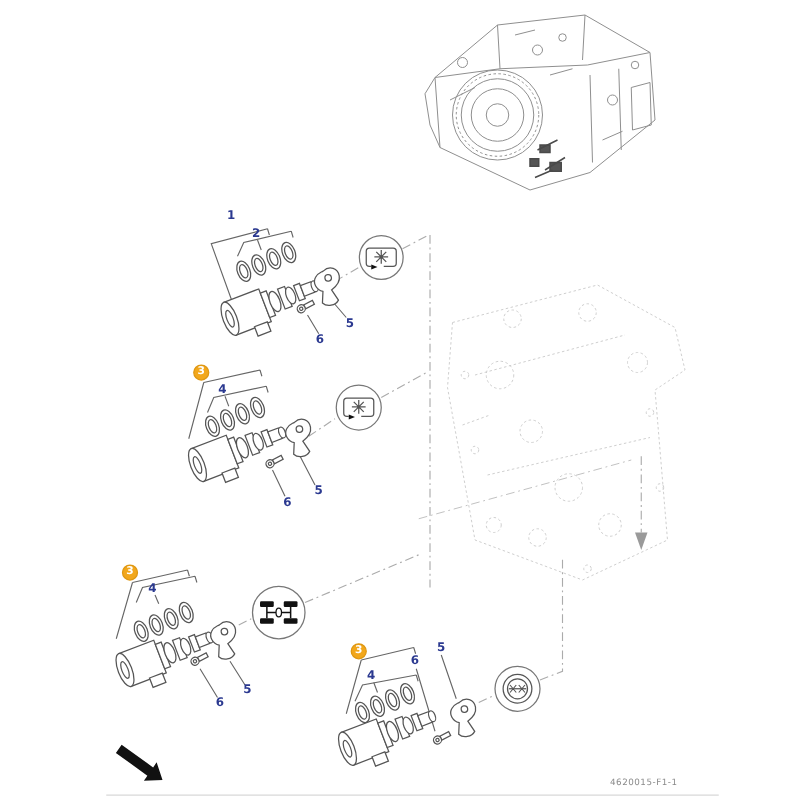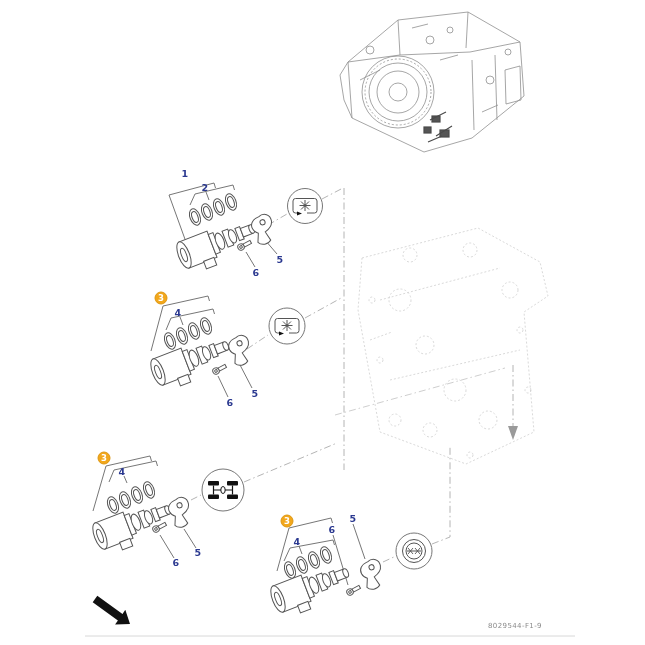--- a/index.html
+++ b/index.html
@@ -235,14 +235,14 @@
   <div class="badge" style="left:104px;top:458px">3</div>
   <span class="co" style="left:122px;top:471px">4</span>
   <span class="co" style="left:198px;top:552px">5</span>
   <span class="co" style="left:176px;top:562px">6</span>
 
   <div class="badge" style="left:287px;top:521px">3</div>
   <span class="co" style="left:297px;top:541px">4</span>
   <span class="co" style="left:353px;top:518px">5</span>
   <span class="co" style="left:332px;top:529px">6</span>
 
-  <span class="figcode">8029544-F1-9</span>
+  <span class="figcode">4620015-F1-1</span>
 </div>
 
 </body></html>

